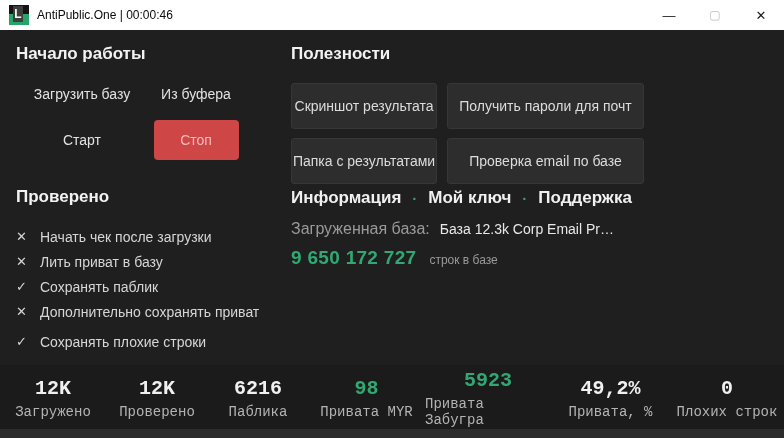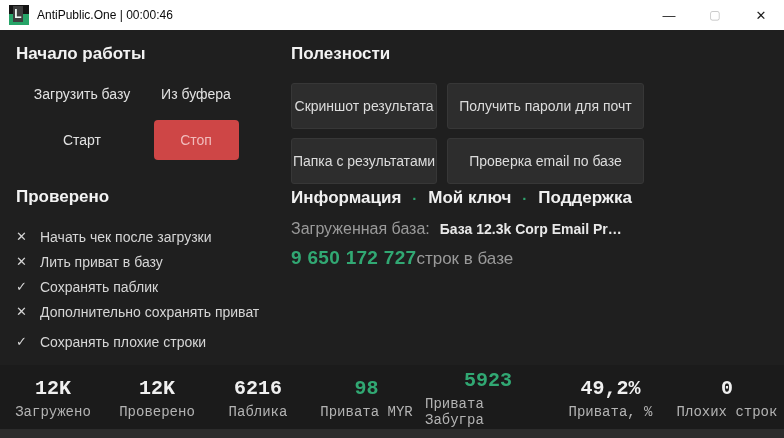--- a/index.html
+++ b/index.html
@@ -75,25 +75,25 @@
 
   #info-tabs {
     position:absolute; left:291px; top:158px;
     display:flex; align-items:center; font-size:17px; font-weight:bold; color:#f0f0f0;
   }
   .tab { cursor:pointer; }
   .tab-sep { color:#2fa36e; margin:0 11px; font-size:15px; }
 
   #loaded-base { position:absolute; left:291px; top:190px; display:flex; align-items:baseline; }
   .muted { color:#9a9a9a; font-size:16px; }
-  .base-value { color:#e8e8e8; font-size:14px; margin-left:10px;font-weight:bold; }
+  .base-value { color:#e8e8e8; font-size:14px; margin-left:10px; }
 
   #rows-count { position:absolute; left:291px; top:217px; display:flex; align-items:baseline; }
   .rows-number { font-size:19px; font-weight:bold; letter-spacing:0.3px; }
-  .rows-label { color:#9a9a9a; font-size:17px; }
+  .rows-label { color:#9a9a9a; font-size:12px; margin-left:13px; }
 
   
   .stats {
     flex:0 0 64px; background:#1b1b1b; display:flex; align-items:stretch;
   }
   .stat {
     display:flex; flex-direction:column; align-items:center; justify-content:center;
     padding-top:3px;
     font-family:Liberation Mono, monospace;
   }

